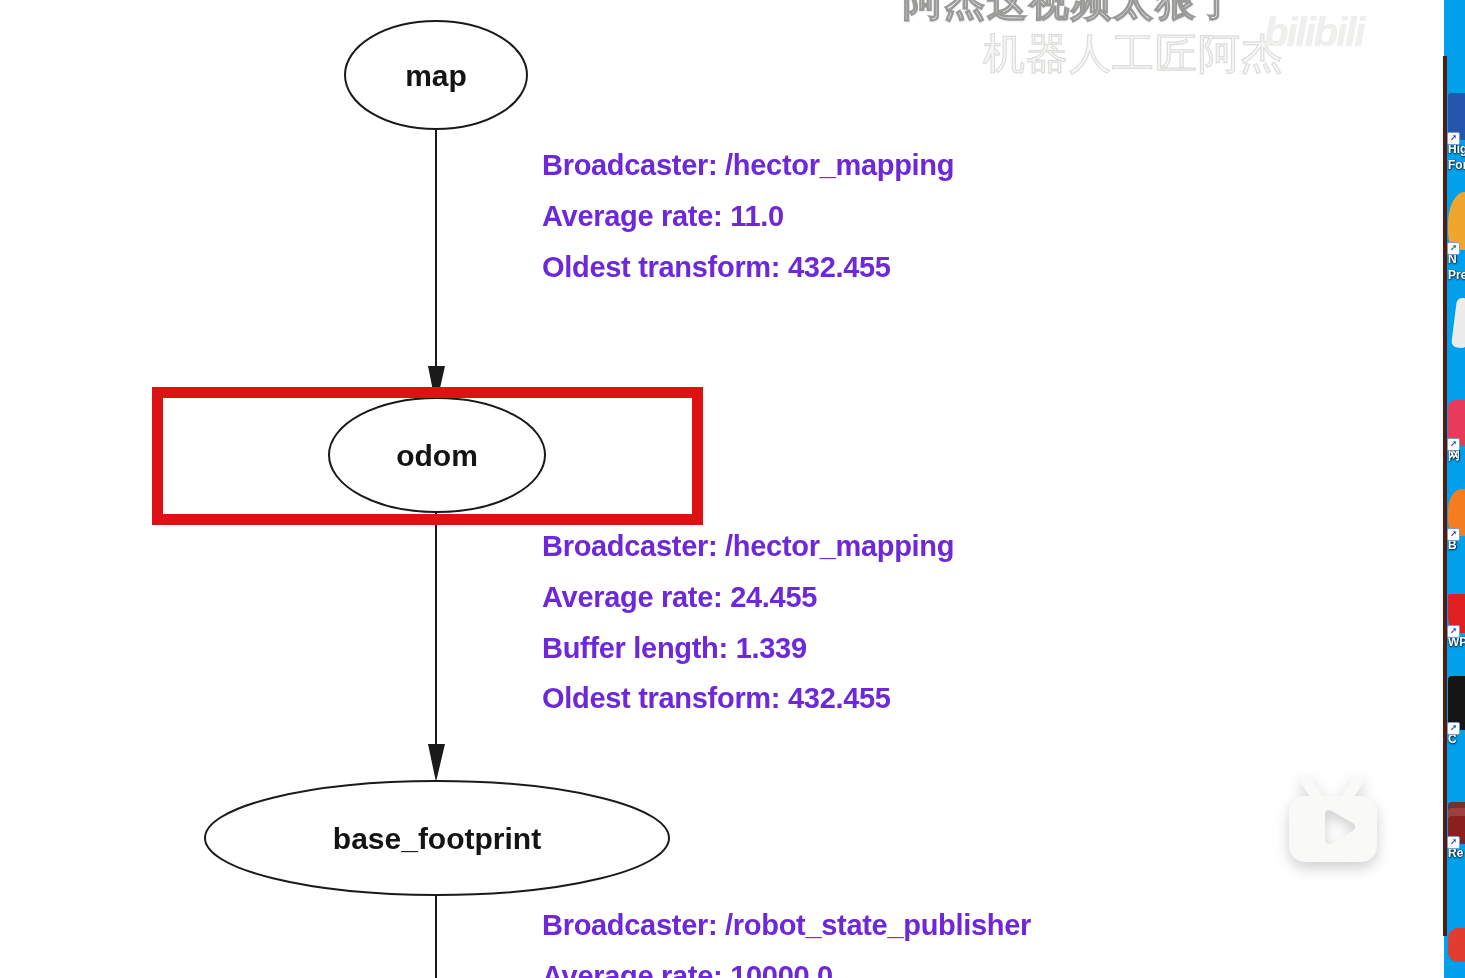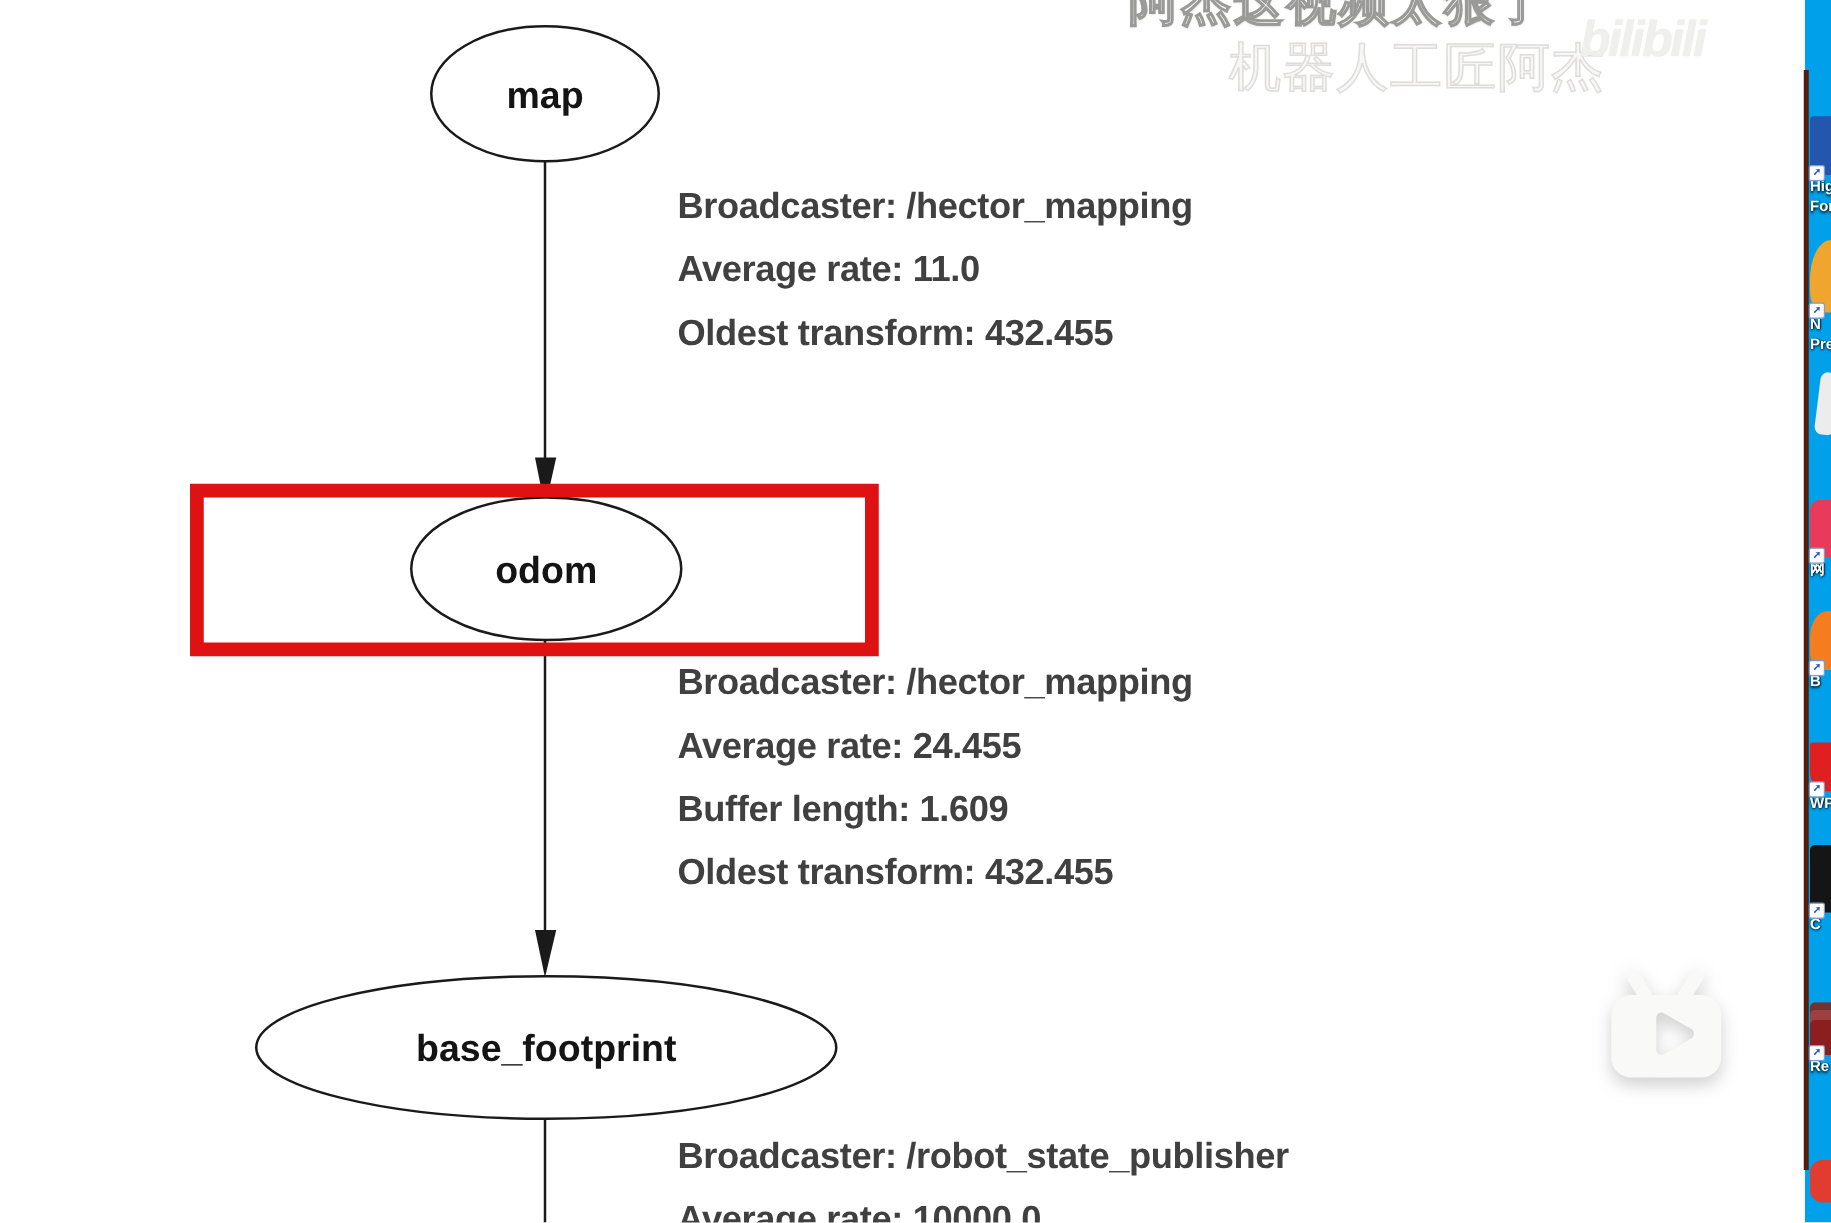--- a/index.html
+++ b/index.html
@@ -12,21 +12,21 @@
   #tf-svg{position:absolute;left:0;top:0;}
   #tf-svg ellipse{fill:#ffffff;stroke:#1a1a1a;stroke-width:2;}
   #tf-svg line{stroke:#1a1a1a;stroke-width:2;}
   #tf-svg .arrowhead{fill:#1a1a1a;stroke:none;}
   #tf-svg text{
     font-family:"Liberation Sans",sans-serif;font-weight:bold;font-size:30px;fill:#141414;
     text-anchor:middle;
   }
   #tf-svg .hl-rect{fill:none;stroke:var(--red,#de1212);stroke-width:11;}
   
-  .info-block{position:absolute;left:542px;color:#404040;font-weight:bold;
+  .info-block{position:absolute;left:542px;color:#6d28d9;font-weight:bold;
     font-size:29px;line-height:50.8px;letter-spacing:-0.3px;white-space:nowrap;}
   .ib0{top:140px;}
   .ib1{top:521px;}
   .ib2{top:900px;}
   
   .wm-top{
     position:absolute;left:903px;top:-26px;font-size:40px;font-weight:bold;letter-spacing:2px;
     color:#ffffff;-webkit-text-stroke:1.2px #9a9a98;text-shadow:0 1px 2px rgba(150,150,150,.45);
     white-space:nowrap;
   }
@@ -94,21 +94,21 @@
 
 <div class="info-block ib0">
   <div>Broadcaster: /hector_mapping</div>
   <div>Average rate: 11.0</div>
   <div>Oldest transform: 432.455</div>
 </div>
 
 <div class="info-block ib1">
   <div>Broadcaster: /hector_mapping</div>
   <div>Average rate: 24.455</div>
-  <div>Buffer length: 1.609</div>
+  <div>Buffer length: 1.339</div>
   <div>Oldest transform: 432.455</div>
 </div>
 
 <div class="info-block ib2">
   <div>Broadcaster: /robot_state_publisher</div>
   <div>Average rate: 10000.0</div>
 </div>
 
 <div class="wm-top">阿杰这视频太狠了</div>
 <div class="wm-channel">机器人工匠阿杰</div>

